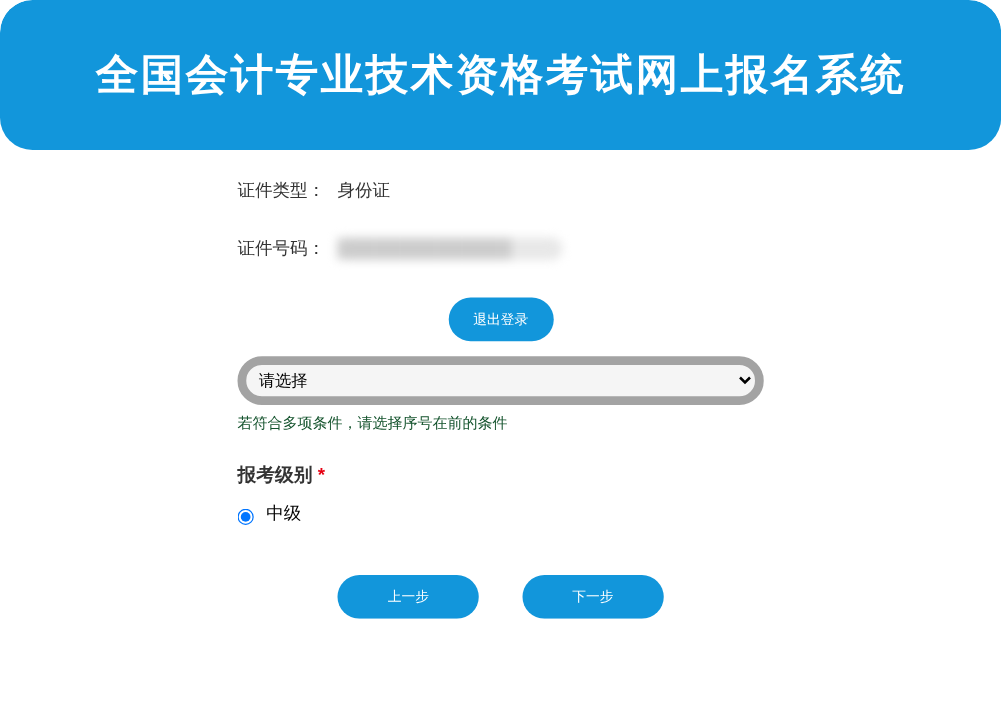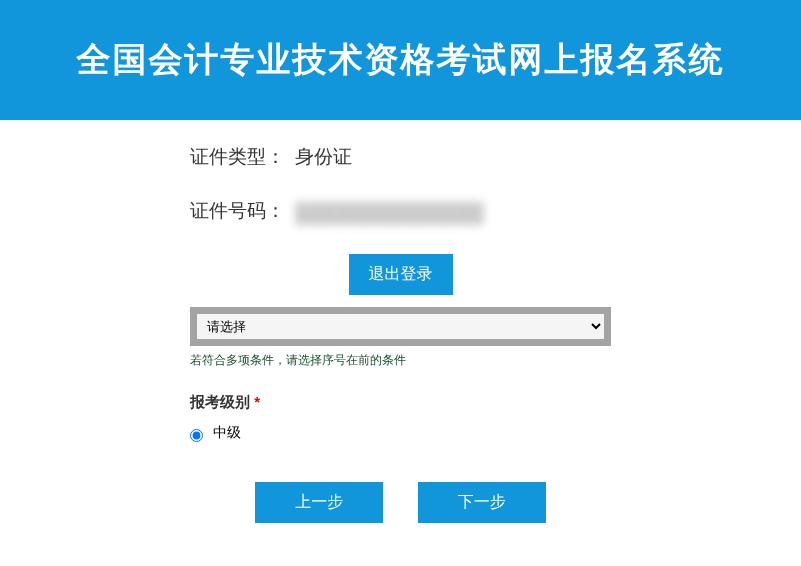--- a/index.html
+++ b/index.html
@@ -1,18 +1,19 @@
 <!DOCTYPE html>
 <html><head>
   <meta charset="utf-8">
   <style>
     * {
       margin: 0;
       padding: 0;
       box-sizing: border-box;
+      border-radius: 26px;
     }
     body {
       font-family: "Microsoft YaHei", "SimSun", sans-serif;
       background: #fff;
       width: 801px;
     }
     .header {
       background: #1296db;
       height: 120px;
       display: flex;
@@ -26,23 +27,22 @@
       font-weight: bold;
       letter-spacing: 2px;
     }
     .content {
       padding: 0 190px;
     }
     .field-row {
       margin-bottom: 28px;
       display: flex;
       align-items: center;
-      font-size: 19px;
+      font-size: 14px;
       color: #333;
-      text-align: center;
     }
     .field-label {
       font-weight: normal;
       white-space: nowrap;
     }
     .field-value {
       margin-left: 10px;
     }
     .blurred {
       display: inline-block;
@@ -63,21 +63,21 @@
       text-align: center;
       margin-top: 30px;
       margin-bottom: 12px;
     }
     .btn {
       display: inline-block;
       background: #1296db;
       color: #fff;
       border: none;
       padding: 10px 20px;
-      font-size: 16px;
+      font-size: 11px;
       cursor: pointer;
       font-family: inherit;
     }
     .select-wrapper {
       margin-bottom: 6px;
     }
     .select-box {
       width: 100%;
       padding: 4px 6px;
       font-size: 13px;

